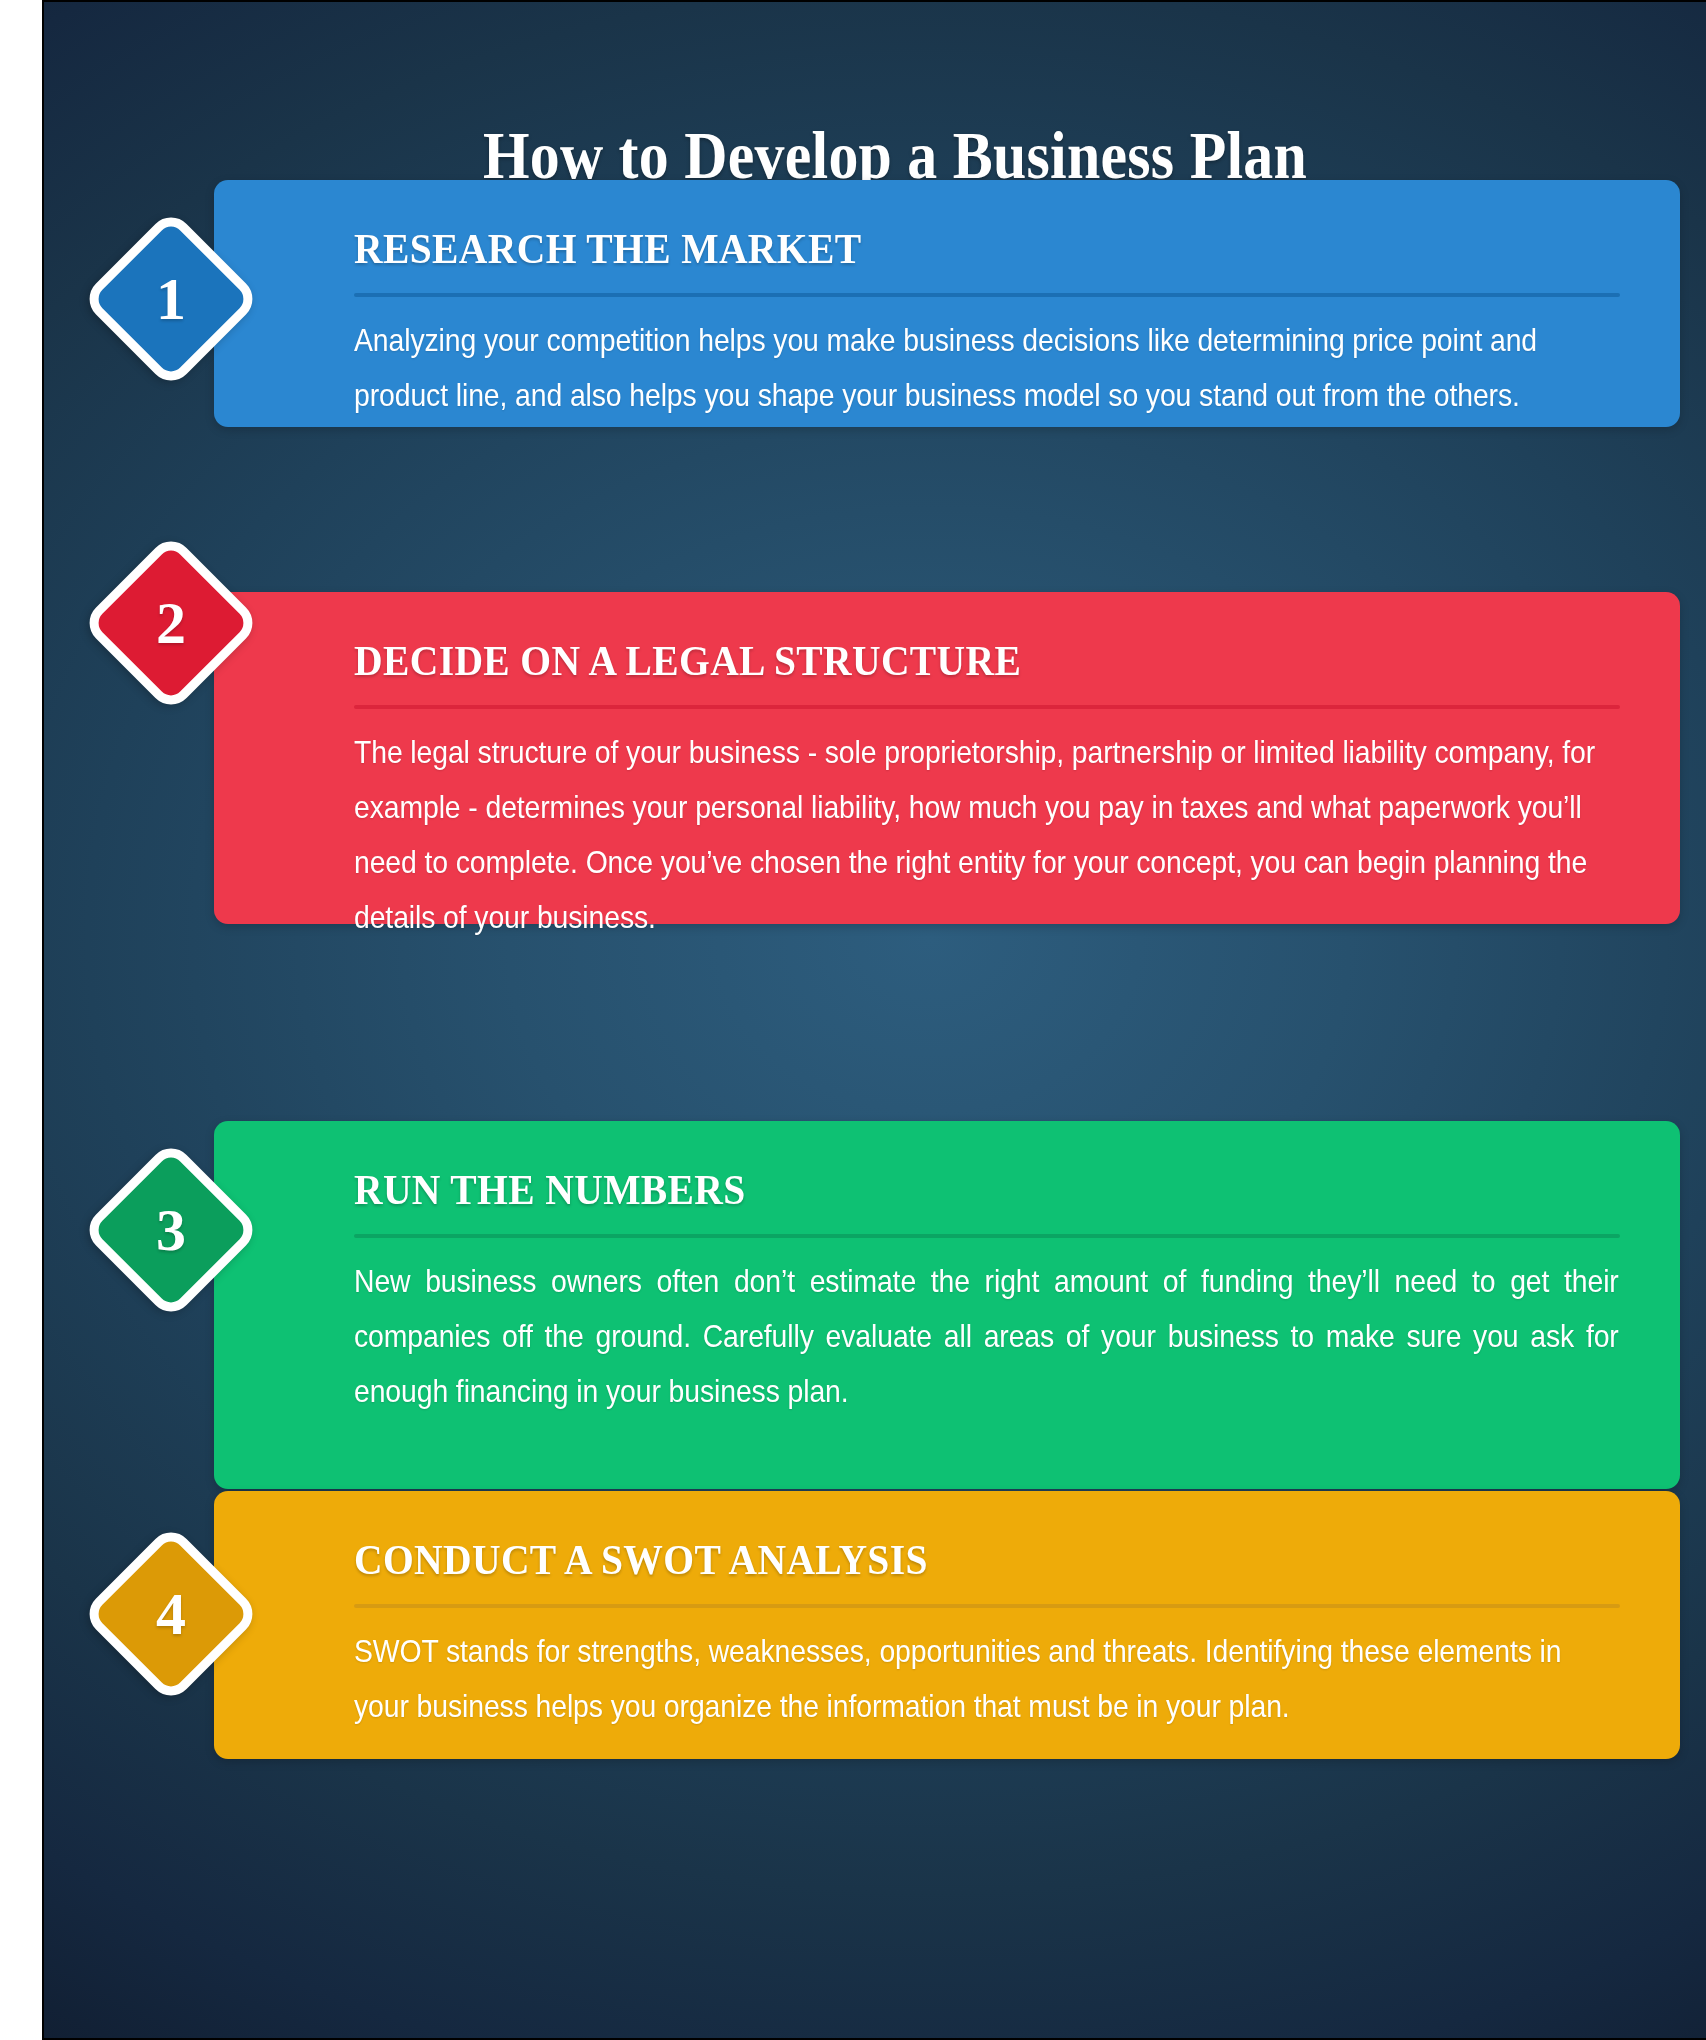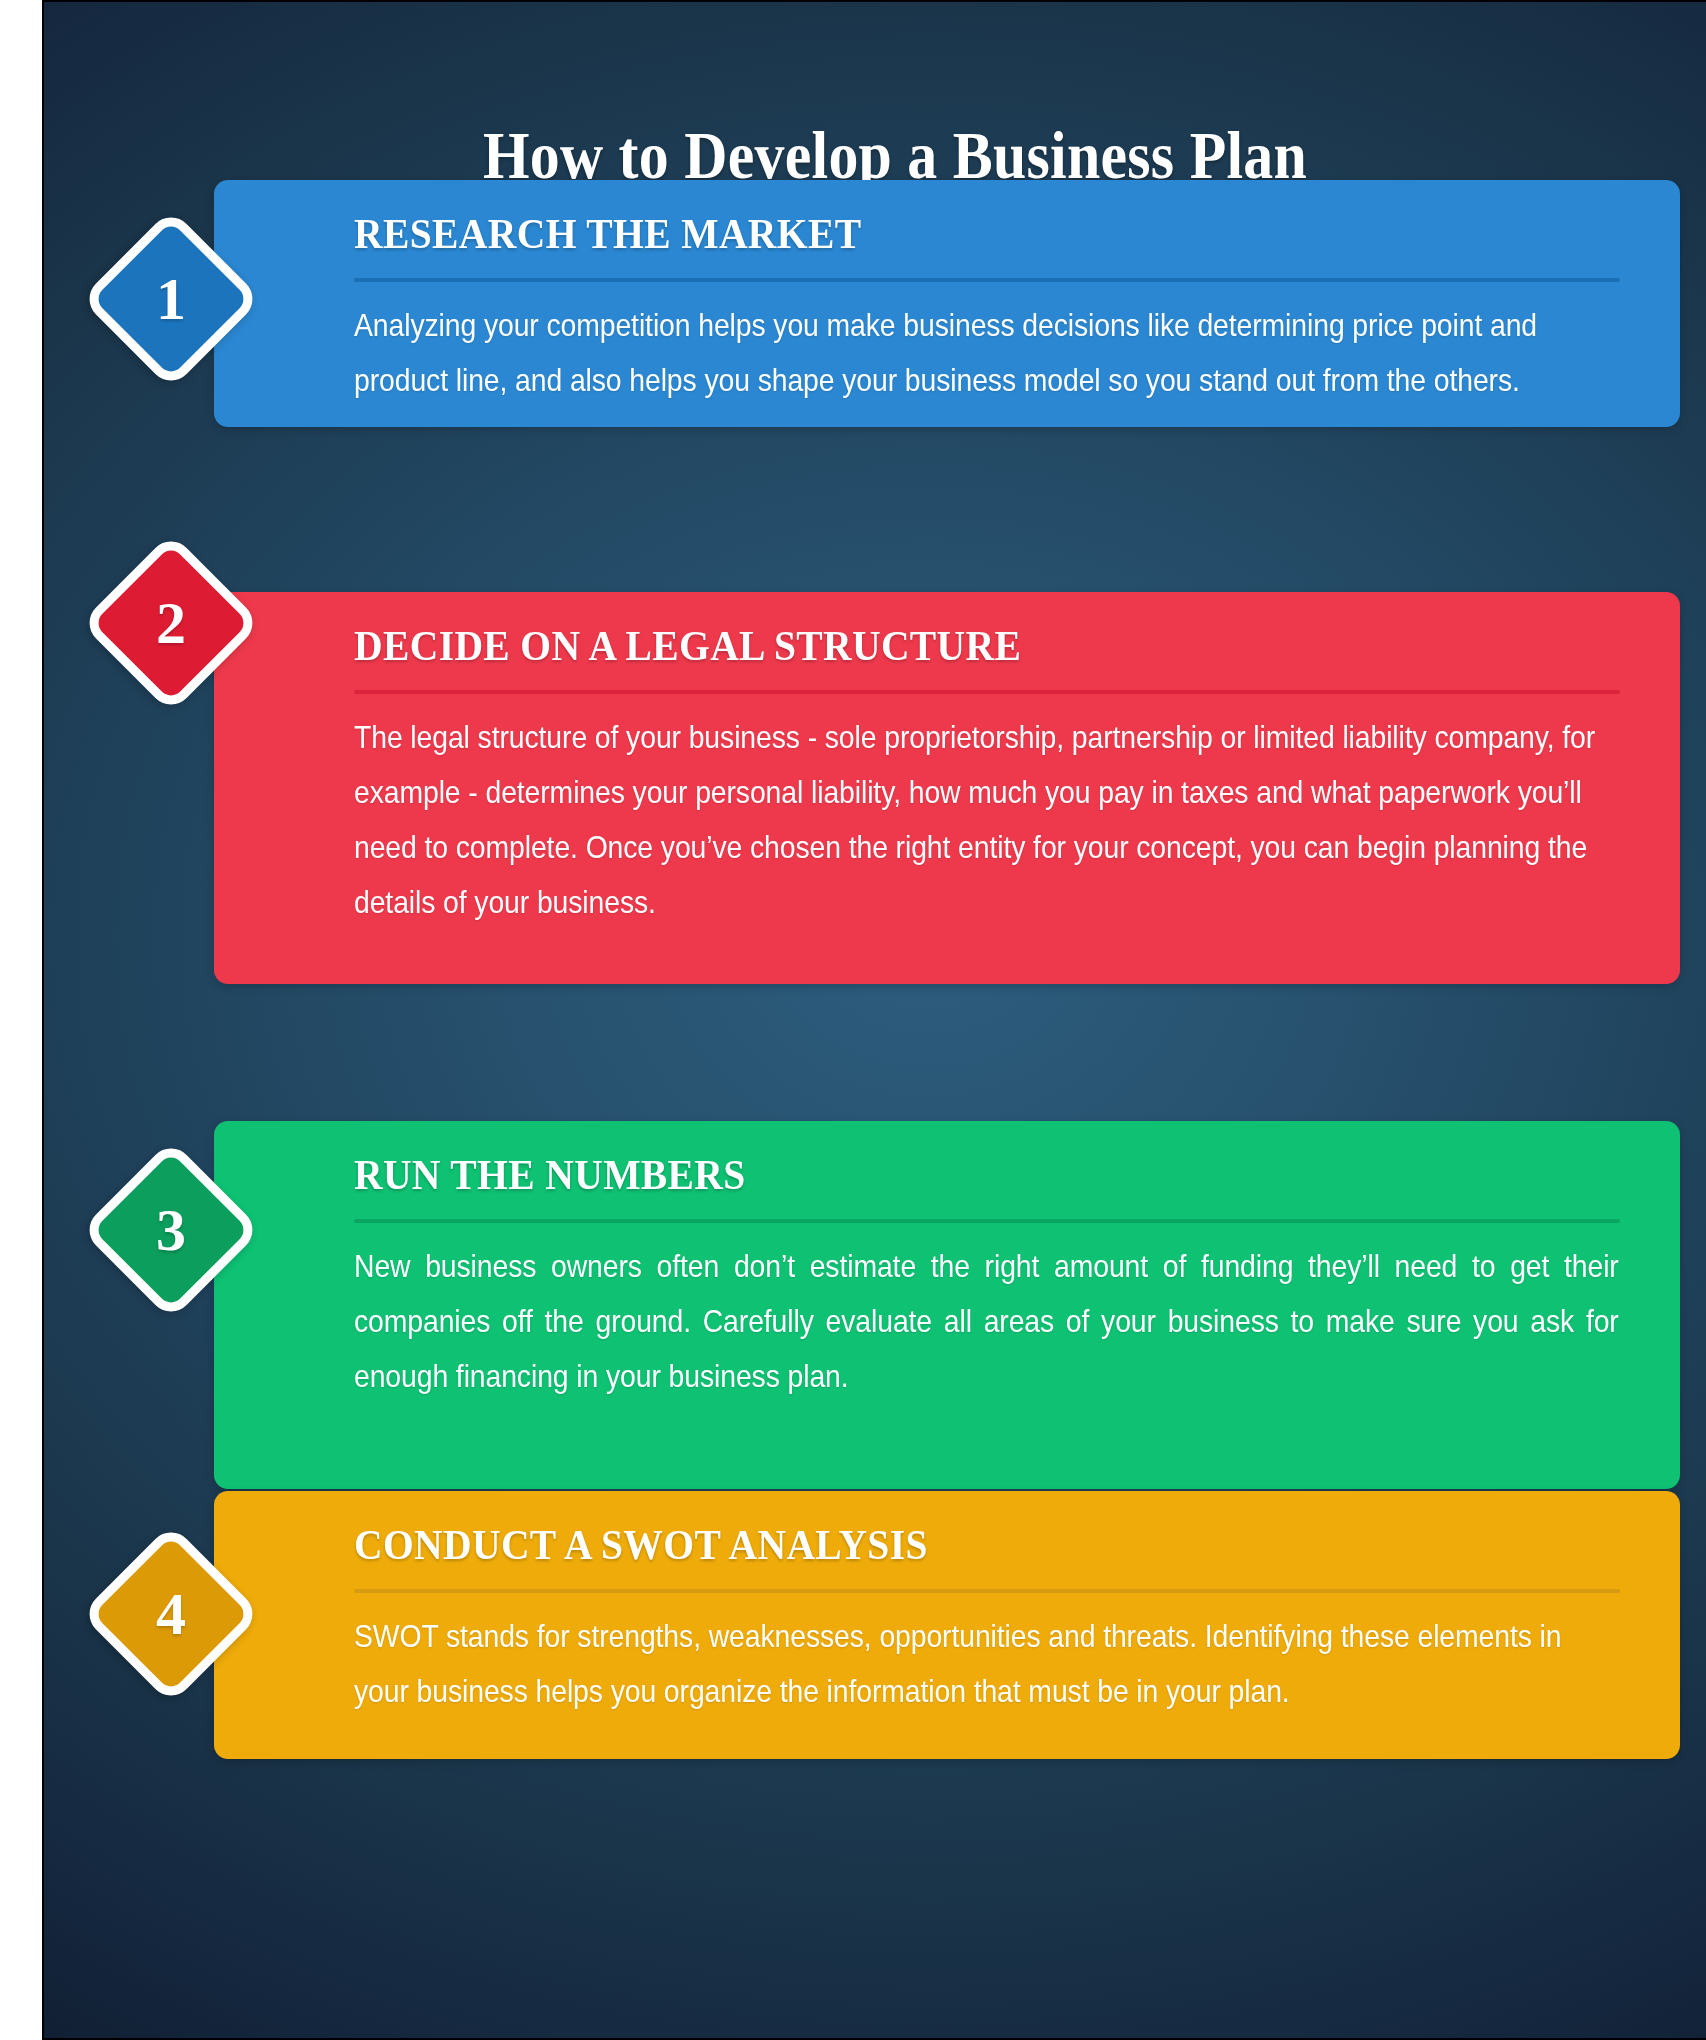--- a/index.html
+++ b/index.html
@@ -50,21 +50,21 @@
     white-space: nowrap;
   }
 
   
   .card {
     position: absolute;
     left: 170px;
     width: 1466px;
     border-radius: 14px;
     box-sizing: border-box;
-    padding: 28px 60px 30px 140px;
+    padding: 43px 60px 30px 140px;
     box-shadow: 0 3px 10px rgba(0,0,0,0.18);
   }
 
   .card-heading {
     color: #ffffff;
     font-family: "Liberation Serif", "DejaVu Serif", serif;
     font-weight: bold;
     font-size: 43px;
     line-height: 52px;
     letter-spacing: 0.4px;
@@ -165,21 +165,21 @@
 <div id="infographic">
 
   <h1 id="title">How to Develop a Business Plan</h1>
 
   <div id="cards">
       <div class="card" style="top: 178px; height: 247px; background: rgb(43, 135, 209);">
         <div class="card-heading">RESEARCH THE MARKET</div>
         <div class="card-divider" style="background: rgb(27, 111, 180);"></div>
         <div class="card-body">Analyzing your competition helps you make business decisions like determining price point and product line, and also helps you shape your business model so you stand out from the others.</div>
       </div>
-      <div class="card" style="top: 590px; height: 392px; background: rgb(238, 57, 76);">
+      <div class="card" style="top: 590px; height: 332px; background: rgb(238, 57, 76);">
         <div class="card-heading">DECIDE ON A LEGAL STRUCTURE</div>
         <div class="card-divider" style="background: rgb(220, 37, 60);"></div>
         <div class="card-body">The legal structure of your business - sole proprietorship, partnership or limited liability company, for example - determines your personal liability, how much you pay in taxes and what paperwork you’ll need to complete. Once you’ve chosen the right entity for your concept, you can begin planning the details of your business.</div>
       </div>
       <div class="card" style="top: 1119px; height: 368px; background: rgb(14, 193, 115);">
         <div class="card-heading">RUN THE NUMBERS</div>
         <div class="card-divider" style="background: rgb(11, 165, 99);"></div>
         <div class="card-body justify">New business owners often don’t estimate the right amount of funding they’ll need to get their companies off the ground. Carefully evaluate all areas of your business to make sure you ask for enough financing in your business plan.</div>
       </div>
       <div class="card" style="top: 1489px; height: 268px; background: rgb(238, 171, 9);">

